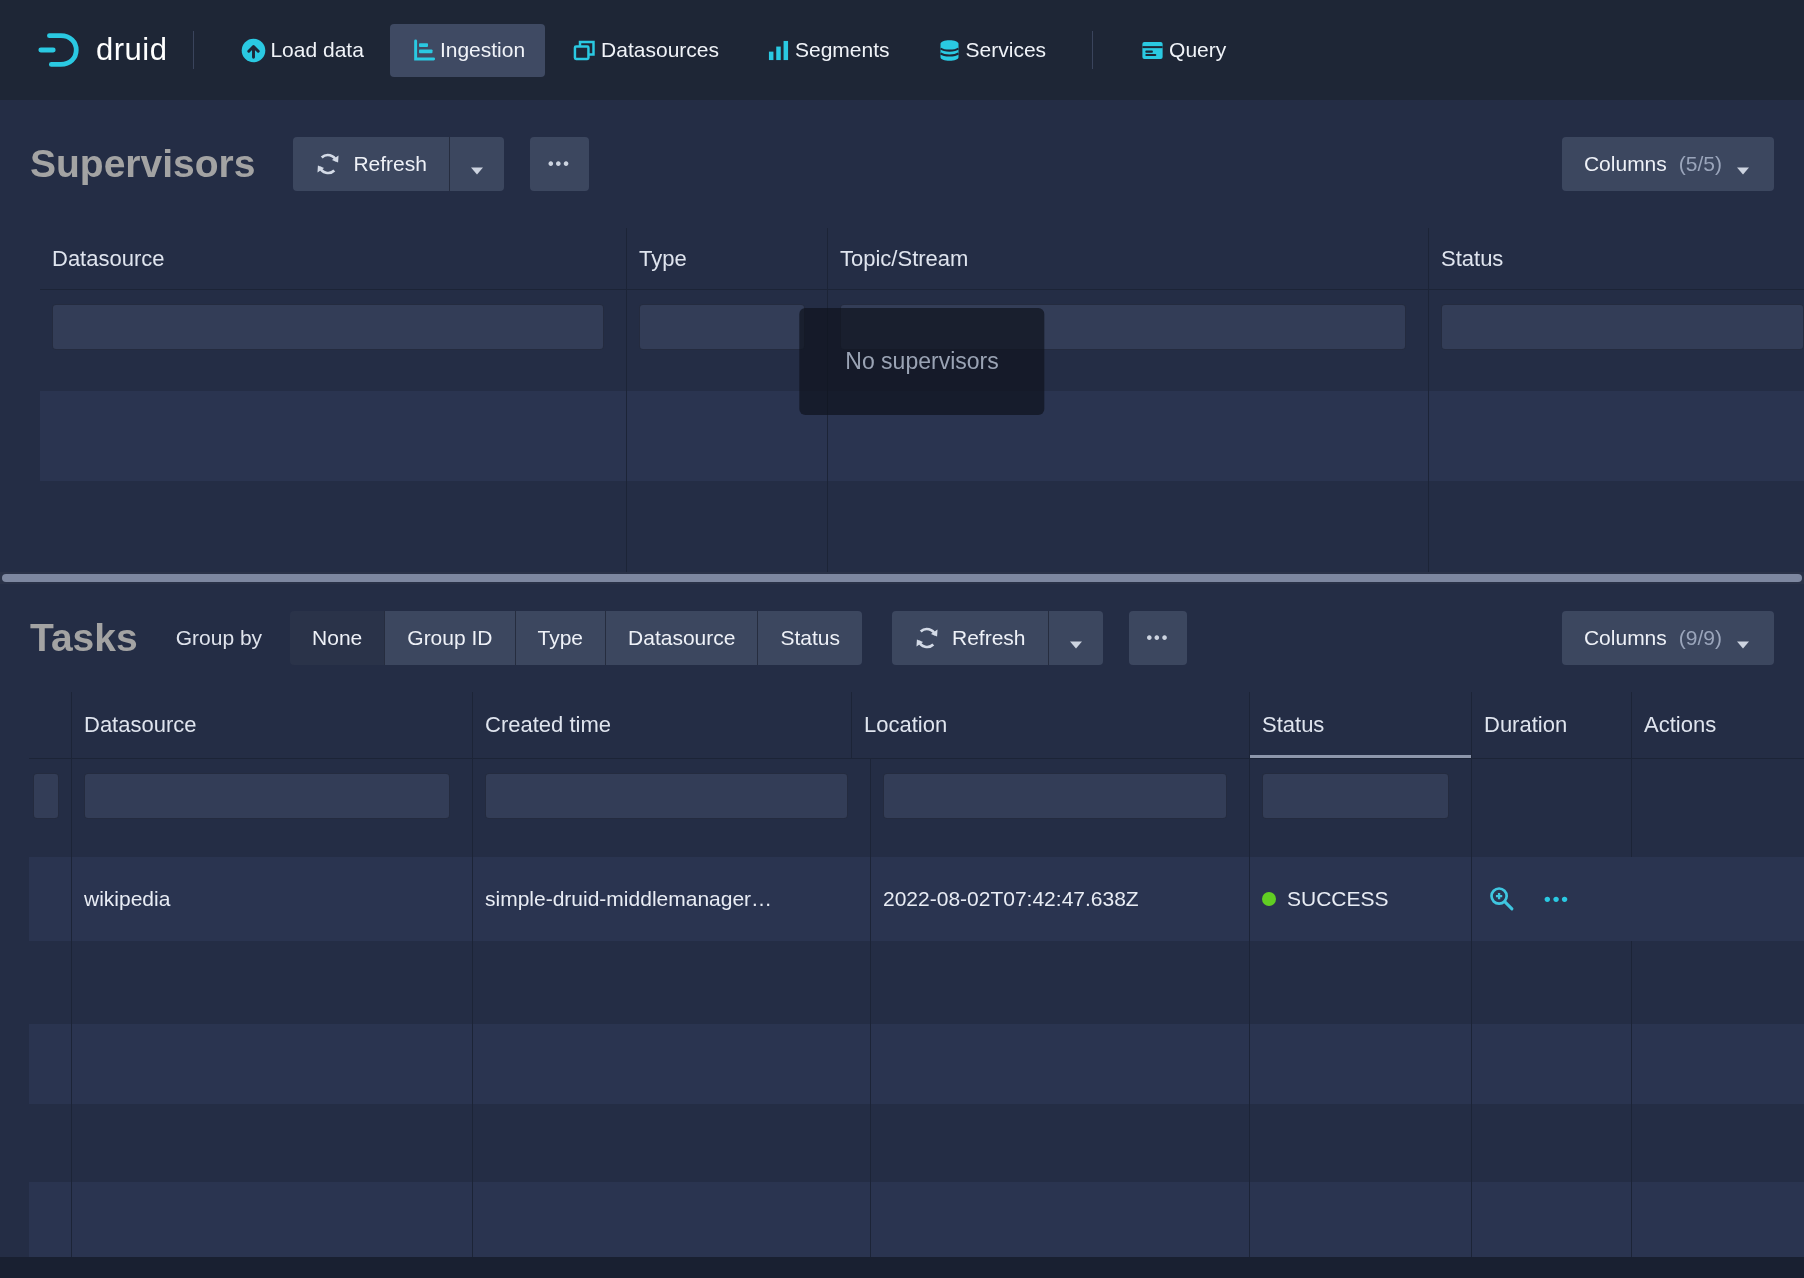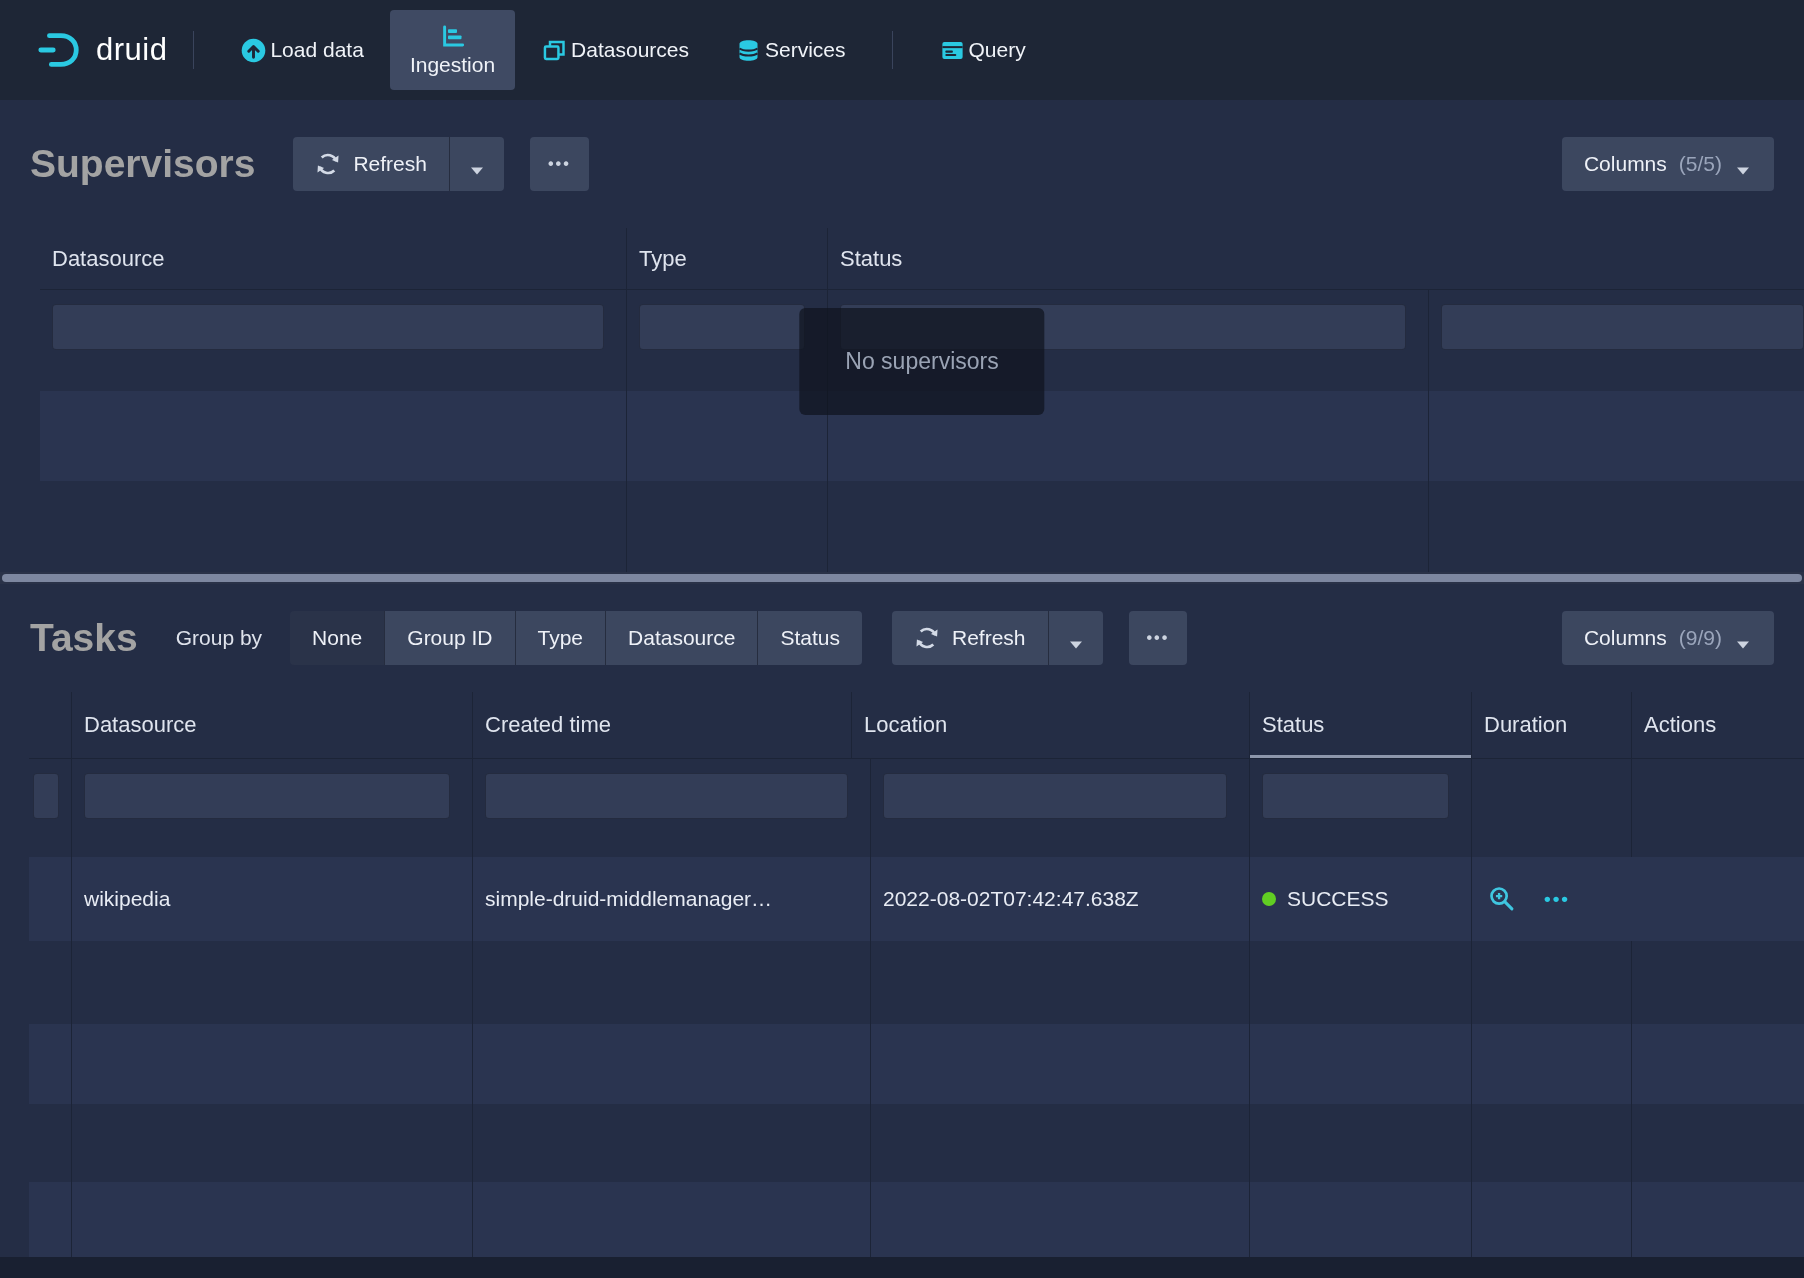--- a/index.html
+++ b/index.html
@@ -21,21 +21,21 @@
   html,body{width:1804px;height:1278px;overflow:hidden;}
   body{background:var(--bg);font-family:"Liberation Sans", sans-serif;color:var(--text);}
 
   
   .navbar{height:100px;background:var(--navbar);display:flex;align-items:center;padding:0 36px;}
   .brand{display:flex;align-items:center;gap:14px;cursor:pointer;}
   .brand-text{font-size:31px;font-weight:500;color:#ffffff;letter-spacing:.5px;}
   .nav-divider{width:1px;height:38px;background:#3a445c;margin:0 26px;}
   .nav-items{display:flex;align-items:center;gap:6px;}
   .nav-item{display:flex;align-items:center;gap:3px;padding:13px 20px;border-radius:4px;font-size:21px;color:#f0f3f8;cursor:pointer;}
-  .nav-item.active{background:var(--nav-pill);flex-direction:column;}
+  .nav-item.active{background:var(--nav-pill);}
   .nav-icon{display:inline-flex;width:27px;height:27px;}
   .nav-icon svg{width:100%;height:100%;}
 
   
   .sup-toolbar{height:128px;display:flex;align-items:center;padding:0 30px 0 30px;}
   .tasks-toolbar{height:108px;display:flex;align-items:center;padding:0 30px 0 30px;}
   .page-title{font-size:39px;font-weight:700;color:#a3a3a3;margin-right:38px;}
   .btn{display:inline-flex;align-items:center;gap:12px;height:54px;padding:0 22px;background:var(--btn);border:none;border-radius:4px;font-size:21px;color:#eef1f7;font-family:inherit;cursor:pointer;}
   .split{display:inline-flex;align-items:flex-end;}
   .split .btn.main{border-radius:4px 0 0 4px;}
@@ -126,20 +126,30 @@
         <svg viewBox="0 0 24 24" fill="none">
             <rect x="3.5" y="8.5" width="12" height="11" rx="1" stroke="#2ac9e2" stroke-width="2.2"></rect>
             <path d="M8 8.5 V4.5 h12 v11 h-4.5" stroke="#2ac9e2" stroke-width="2.2"></path>
           </svg>
       </span>
       <span>Datasources</span>
     </div>
     <div class="nav-item">
       <span class="nav-icon">
         <svg viewBox="0 0 24 24">
+            <rect x="3.5" y="13" width="4" height="7.5" fill="#2ac9e2"></rect>
+            <rect x="10" y="8.5" width="4" height="12" fill="#2ac9e2"></rect>
+            <rect x="16.5" y="3.5" width="4" height="17" fill="#2ac9e2"></rect>
+          </svg>
+      </span>
+      <span>Segments</span>
+    </div>
+    <div class="nav-item">
+      <span class="nav-icon">
+        <svg viewBox="0 0 24 24">
             <path d="M4 6 c0-1.9 3.6-3.2 8-3.2 s8 1.3 8 3.2 v12 c0 1.9-3.6 3.2-8 3.2 s-8-1.3-8-3.2 Z" fill="#2ac9e2"></path>
             <path d="M4 10.2 c1.7 1.2 4.6 1.9 8 1.9 s6.3-.7 8-1.9 M4 14.6 c1.7 1.2 4.6 1.9 8 1.9 s6.3-.7 8-1.9" stroke="#1e2636" stroke-width="1.8" fill="none"></path>
           </svg>
       </span>
       <span>Services</span>
     </div>
   </div>
   <div class="nav-divider"></div>
   <div class="nav-items">
     <div class="nav-item">
@@ -183,20 +193,21 @@
     <span class="caret-svg"><svg viewBox="0 0 18 12">
           <polygon points="3,2.5 15,2.5 9,9.5" fill="#cdd4e0"></polygon>
         </svg></span>
   </button>
 </div>
 
 <div class="sup-table">
   <div class="trow hrow sup-hrow">
     <div class="cell hcell sc1">Datasource</div>
     <div class="cell hcell sc2">Type</div>
+    <div class="cell hcell sc3">Topic/Stream</div>
     <div class="cell hcell last">Status</div>
   </div>
   <div class="trow frow sup-frow">
     <div class="cell sc1">
         <input class="filter-input" style="">
       </div>
     <div class="cell sc2">
         <input class="filter-input" style="">
       </div>
     <div class="cell sc3">

